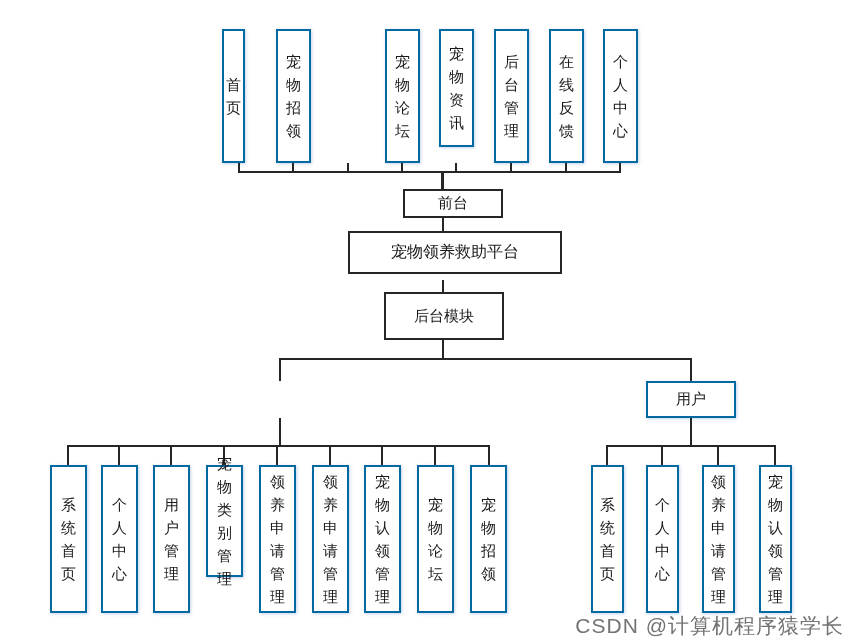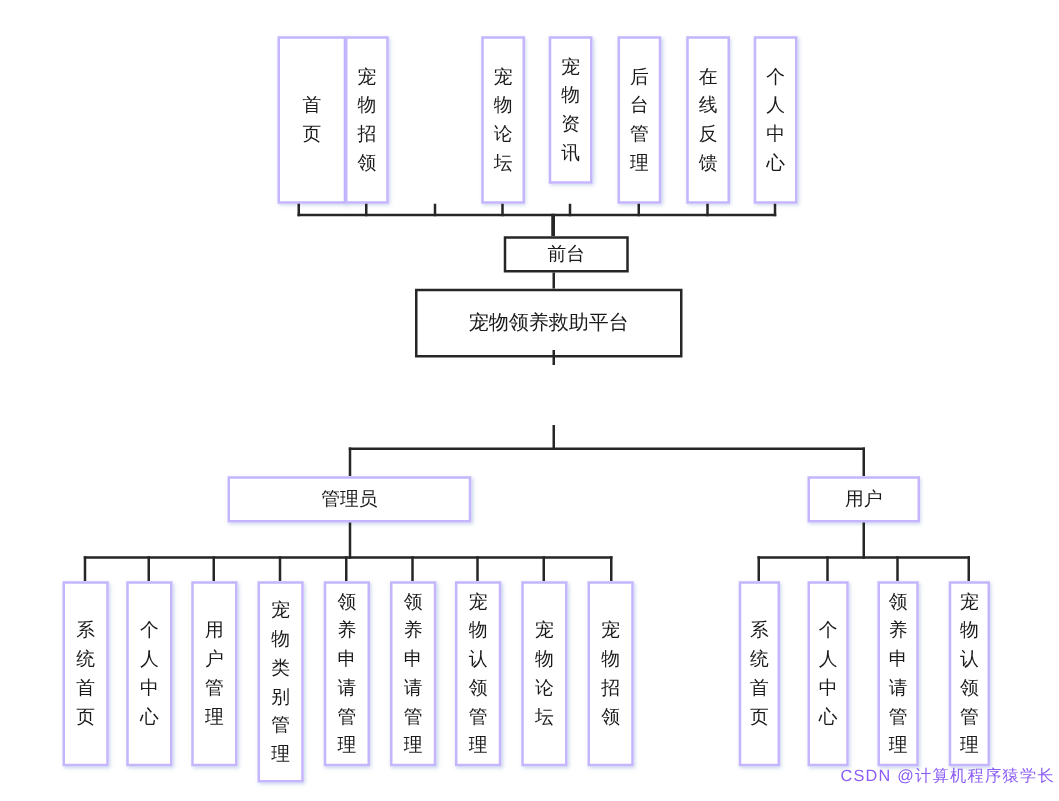--- a/index.html
+++ b/index.html
@@ -6,21 +6,21 @@
   #canvas{
     position:relative;
     width:847px;height:641px;
     background:#ffffff;
     font-family:"Liberation Sans","DejaVu Sans",sans-serif;
     overflow:hidden;
   }
   .node{
     position:absolute;
     background:#ffffff;
-    border:2px solid #c4b5fd;
+    border:2px solid #0369a1;
     box-shadow:1px 1px 3px rgba(130,160,210,.45);
     display:flex;align-items:center;justify-content:center;
     color:#1a1a1a;font-size:15px;
     box-sizing:border-box;
   }
   .node.dark{
     border:2px solid #262626;
     box-shadow:none;
   }
   .node .vt{
@@ -29,32 +29,32 @@
     line-height:23px;
     text-align:center;
     display:block;
   }
   .node .ht{white-space:nowrap;}
   .title-box{font-size:16px;}
   .line{position:absolute;background:#262626;}
   .watermark{
     position:absolute;
     right:3px;top:612px;
-    font-size:13px;
-    color:#8b5cf6;
+    font-size:21px;
+    color:#737373;
     letter-spacing:1px;
     white-space:nowrap;
   }
 </style>
 </head>
 <body>
 
 <div id="canvas">
 
-  <div class="node" style="left:222px;top:29px;width:55px;height:134px">
+  <div class="node" style="left:222px;top:29px;width:23px;height:134px">
       <span class="vt">首页</span>
     </div>
   <div class="node" style="left:276px;top:29px;width:35px;height:134px">
       <span class="vt">宠物招领</span>
     </div>
   <div class="node" style="left:385px;top:29px;width:35px;height:134px">
       <span class="vt">宠物论坛</span>
     </div>
   <div class="node" style="left:439px;top:29px;width:35px;height:118px">
       <span class="vt">宠物资讯</span>
@@ -80,34 +80,34 @@
 
   <div class="line" style="left:238px;top:171px;width:383px;height:2px"></div>
 
   <div class="line" style="left:441px;top:171px;width:3px;height:18px"></div>
 
   <div class="node dark" style="left:403px;top:189px;width:100px;height:29px">
       <span class="ht">前台</span>
     </div>
   <div class="line" style="left:442px;top:218px;width:2px;height:13px"></div>
 
-  <div class="node dark title-box" style="left:332px;top:231px;width:214px;height:55px">
+  <div class="node dark title-box" style="left:348px;top:231px;width:214px;height:43px">
       <span class="ht">宠物领养救助平台</span>
     </div>
   <div class="line" style="left:442px;top:280px;width:2px;height:12px"></div>
 
+  <div class="node dark" style="left:384px;top:292px;width:120px;height:48px">
+      <span class="ht">后台模块</span>
+    </div>
   <div class="line" style="left:442px;top:340px;width:2px;height:20px"></div>
 
   <div class="line" style="left:279px;top:358px;width:413px;height:2px"></div>
   <div class="line" style="left:279px;top:358px;width:2px;height:23px"></div>
   <div class="line" style="left:690px;top:358px;width:2px;height:23px"></div>
 
-  <div class="node" style="left:182px;top:381px;width:195px;height:37px">
-      <span class="ht">管理员</span>
-    </div>
   <div class="node" style="left:646px;top:381px;width:90px;height:37px">
       <span class="ht">用户</span>
     </div>
 
   <div class="line" style="left:279px;top:418px;width:2px;height:29px"></div>
   <div class="line" style="left:67px;top:445px;width:423px;height:2px"></div>
   <div class="line" style="left:67px;top:445px;width:2px;height:20px"></div>
   <div class="line" style="left:118px;top:445px;width:2px;height:20px"></div>
   <div class="line" style="left:170px;top:445px;width:2px;height:20px"></div>
   <div class="line" style="left:223px;top:445px;width:2px;height:20px"></div>
@@ -119,21 +119,21 @@
 
   <div class="node" style="left:50px;top:465px;width:37px;height:148px">
       <span class="vt">系统首页</span>
     </div>
   <div class="node" style="left:101px;top:465px;width:37px;height:148px">
       <span class="vt">个人中心</span>
     </div>
   <div class="node" style="left:153px;top:465px;width:37px;height:148px">
       <span class="vt">用户管理</span>
     </div>
-  <div class="node" style="left:206px;top:465px;width:37px;height:161px">
+  <div class="node" style="left:206px;top:465px;width:37px;height:112px">
       <span class="vt">宠物类别管理</span>
     </div>
   <div class="node" style="left:259px;top:465px;width:37px;height:148px">
       <span class="vt">领养申请管理</span>
     </div>
   <div class="node" style="left:312px;top:465px;width:37px;height:148px">
       <span class="vt">领养申请管理</span>
     </div>
   <div class="node" style="left:364px;top:465px;width:37px;height:148px">
       <span class="vt">宠物认领管理</span>

